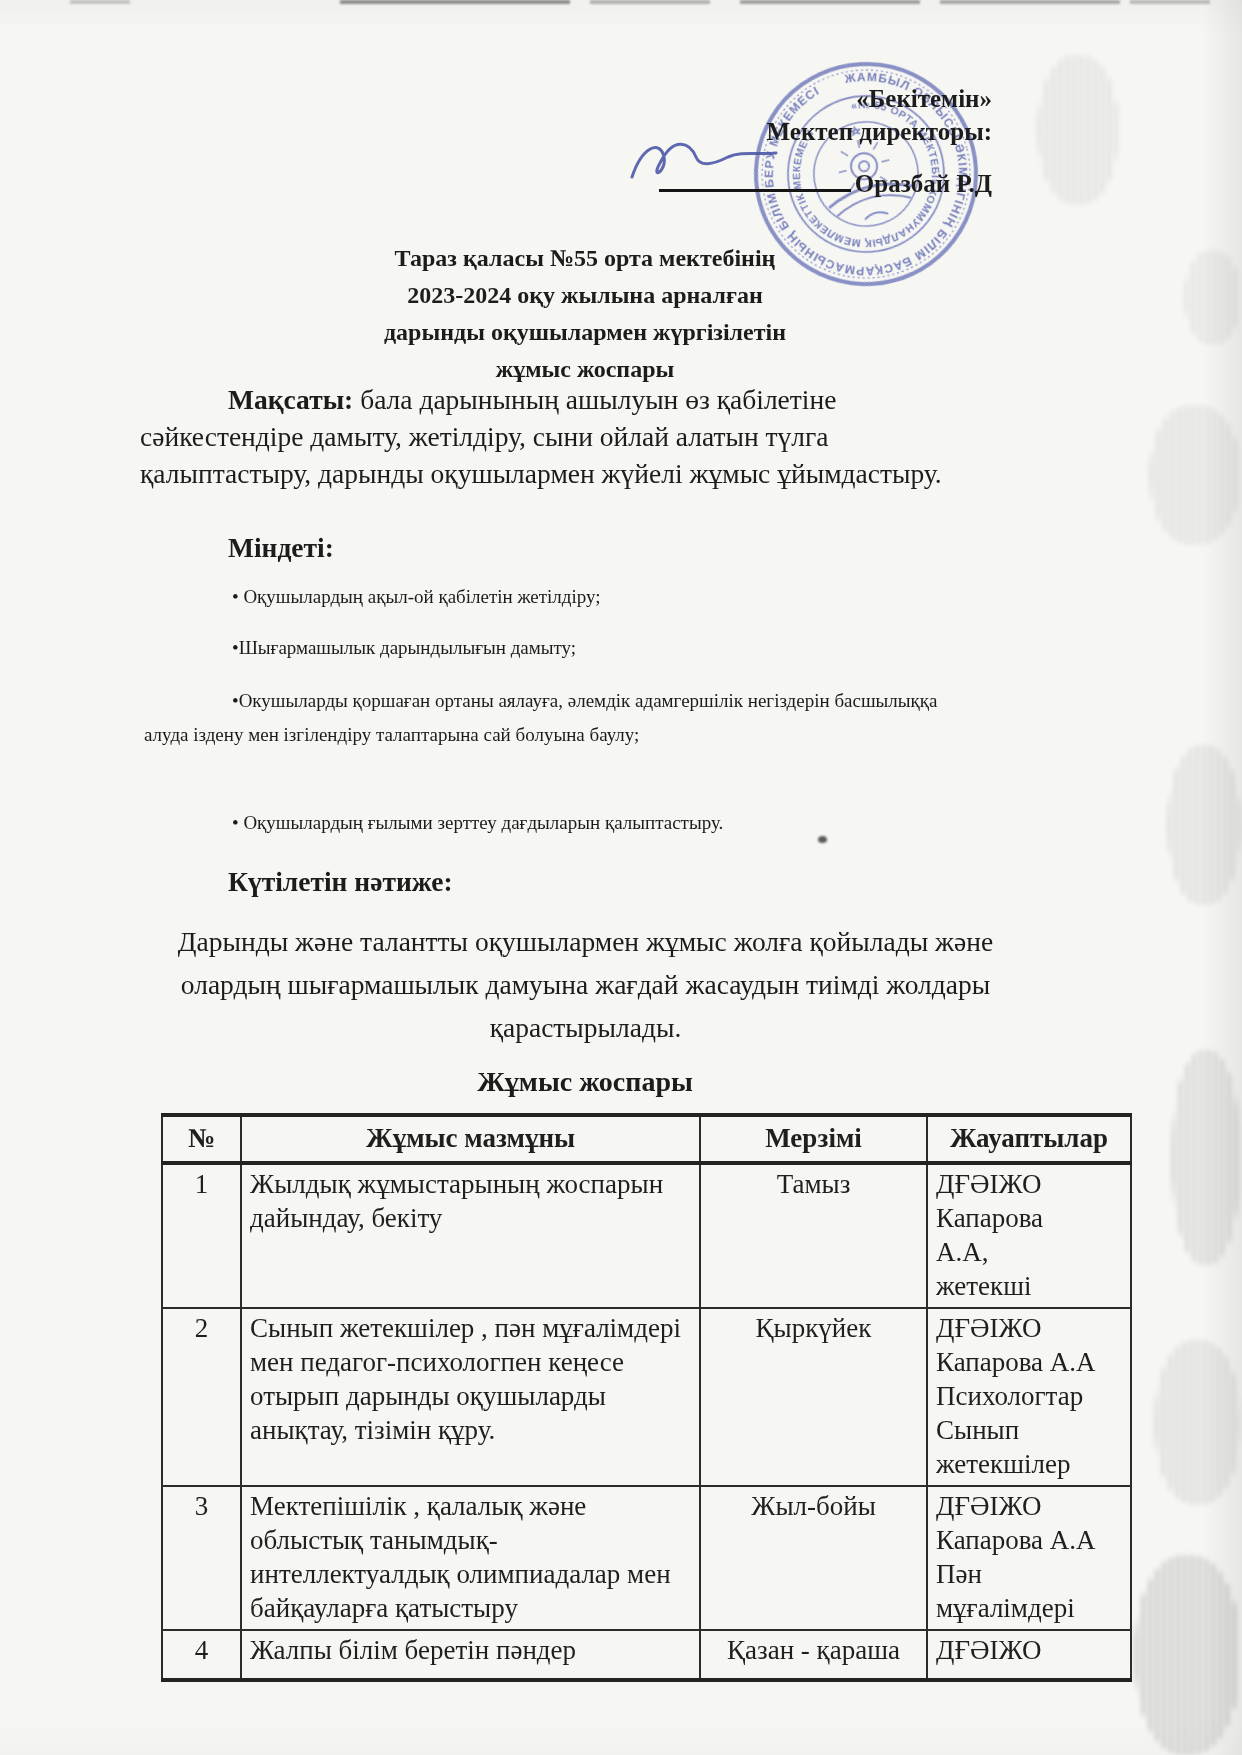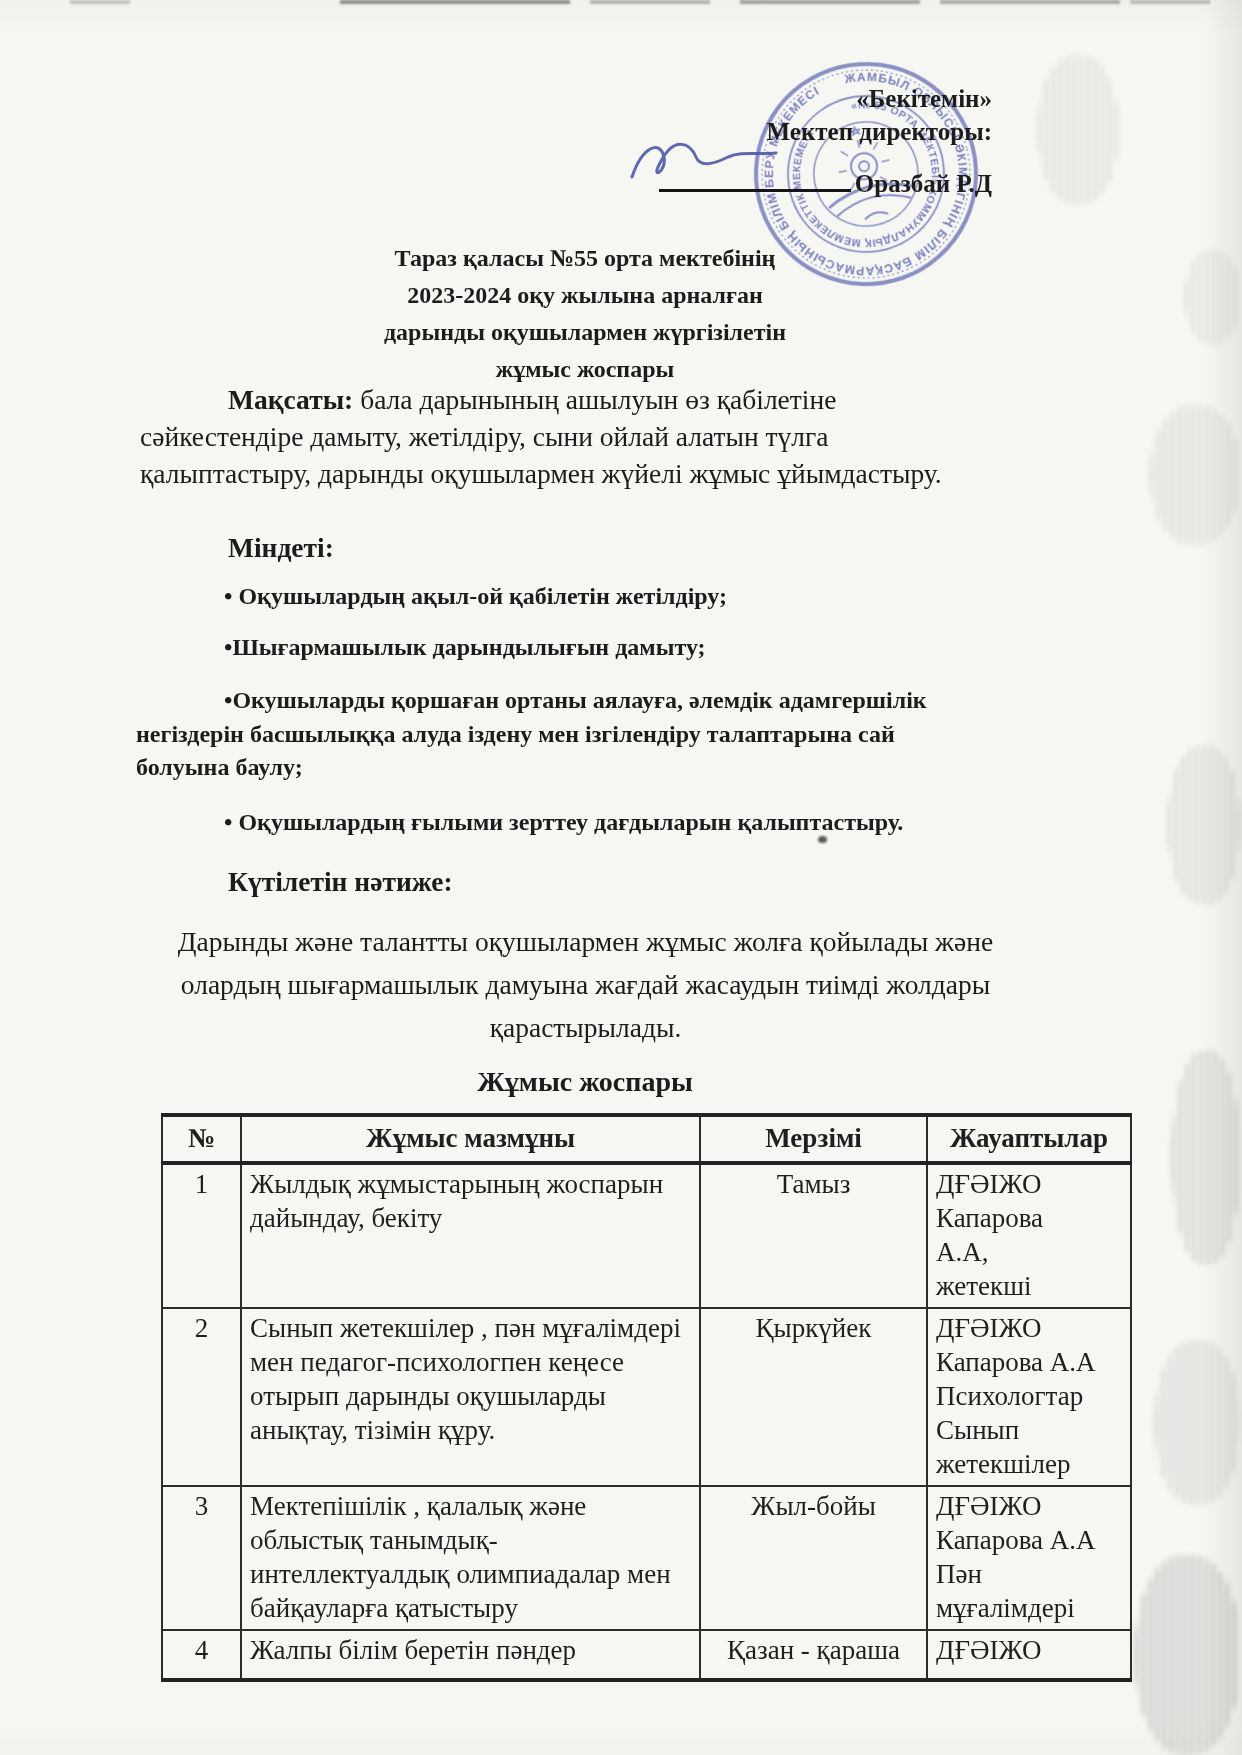--- a/index.html
+++ b/index.html
@@ -18,21 +18,21 @@
          opacity:.88;mix-blend-mode:multiply;filter:blur(.35px);z-index:2;}
   
   .title{position:absolute;top:240px;left:30px;width:1110px;text-align:center;
          font-size:24px;font-weight:700;line-height:37px;z-index:4;}
   .para{font-size:27.5px;line-height:37px;}
   .goal{position:absolute;top:381px;left:140px;width:842px;text-indent:88px;}
   .goal b{font-weight:700;}
   .label-line{position:absolute;left:228px;font-weight:700;font-size:27.5px;}
   .lbl-mindeti{top:532px;}
   .lbl-expected{top:866px;}
-  .bullet{position:absolute;left:136px;width:832px;font-size:24px;line-height:33.5px;text-indent:88px;font-weight:bold;}
+  .bullet{position:absolute;left:144px;width:832px;font-size:19px;line-height:33.5px;text-indent:88px;}
   .b1{top:580px;}.b2{top:631px;}.b3{top:684px;}.b4{top:806px;}
   .expected{position:absolute;top:920px;left:143px;width:885px;text-align:center;
             font-size:27.5px;line-height:43px;}
   .plan-heading{position:absolute;top:1066px;left:30px;width:1110px;text-align:center;
                 font-size:28px;font-weight:700;}
   
   table.plan{position:absolute;top:1113px;left:161px;width:969px;border-collapse:collapse;
              font-size:27px;color:#1f1f1f;table-layout:fixed;}
   table.plan col.c1{width:79px;}  table.plan col.c2{width:459px;}
   table.plan col.c3{width:227px;} table.plan col.c4{width:204px;}

